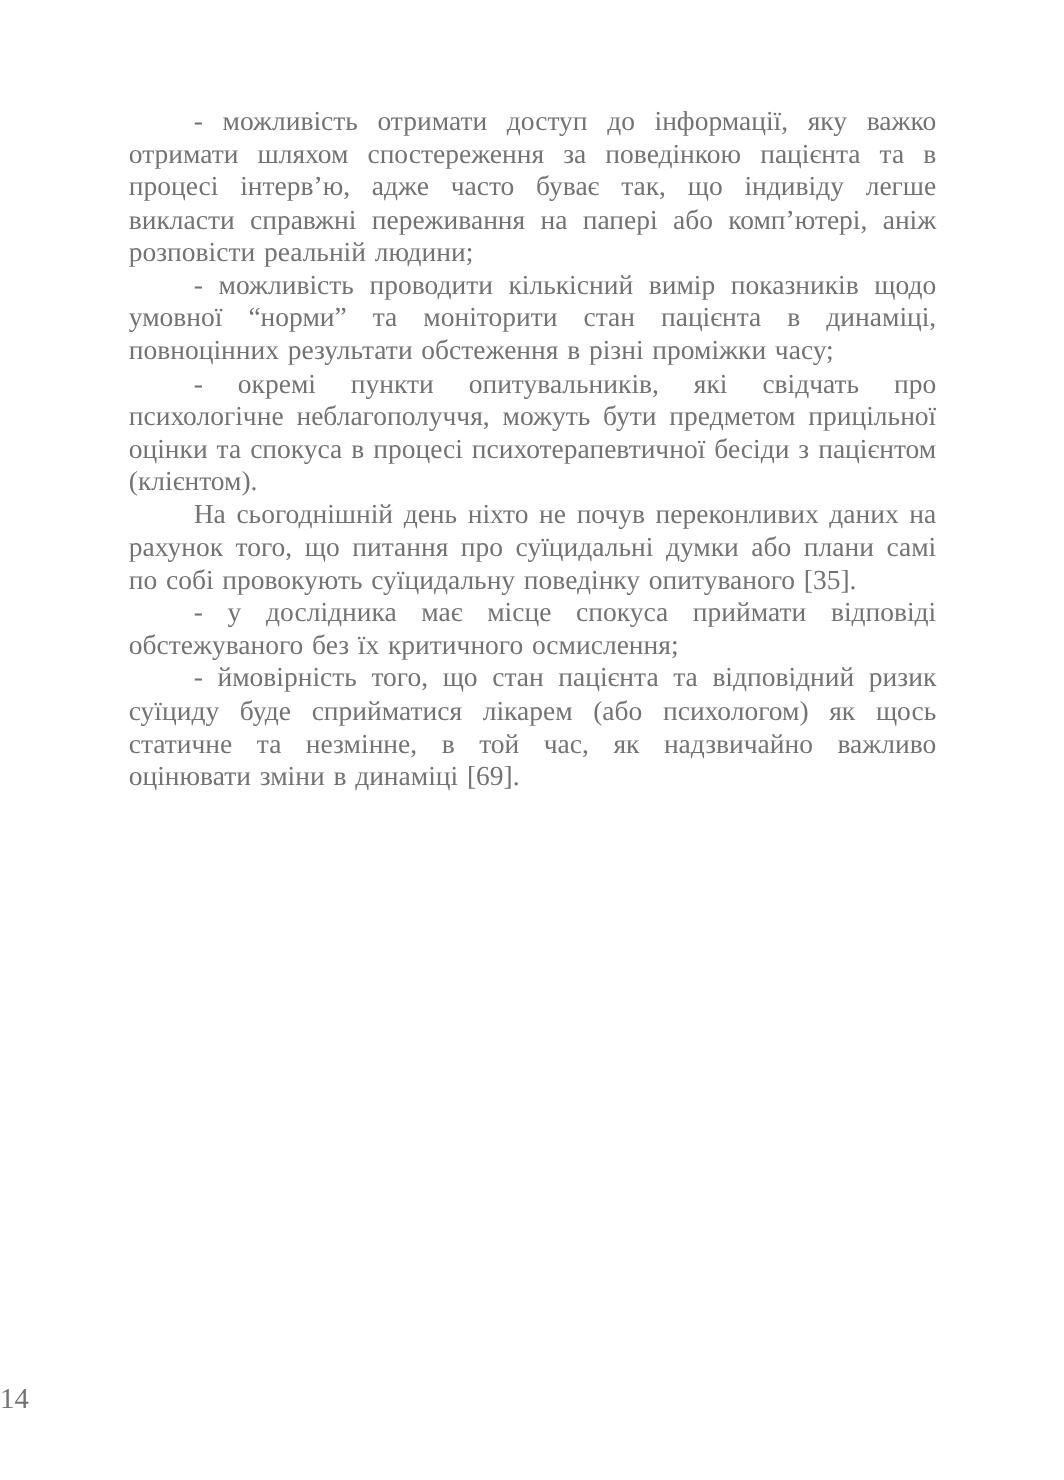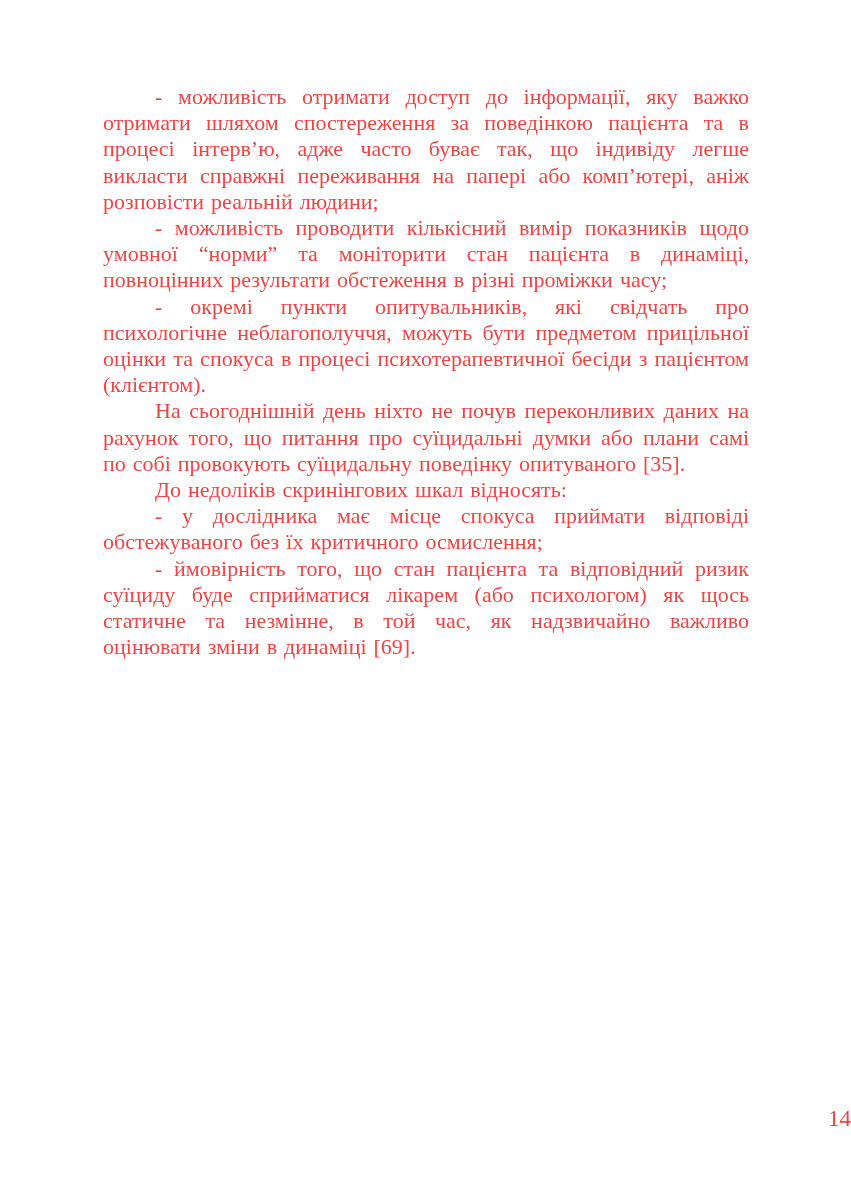--- a/index.html
+++ b/index.html
@@ -7,53 +7,52 @@
     padding: 0;
     background: #ffffff;
   }
   .page {
     position: relative;
     width: 851px;
     height: 1184px;
     background: #ffffff;
     overflow: hidden;
     font-family: "Liberation Serif", "DejaVu Serif", serif;
-    color: #ef4444;
+    color: #737373;
   }
   .text-block {
     position: absolute;
     left: 103px;
     top: 84px;
     width: 646px;
   }
   .para {
     margin: 0;
     font-size: 22px;
     line-height: 26.2px;
     text-align: justify;
     text-indent: 52px;
     word-spacing: 1.5px;
   }
   .page-number {
     position: absolute;
     left: 0;
     right: 0;
     top: 1106px;
-    text-align: right;
+    text-align: left;
     font-size: 23px;
     line-height: 26px;
   }
 </style>
 </head>
 <body>
 
 <div class="page">
   <div class="text-block">
     <p class="para">- можливість отримати доступ до інформації, яку важко отримати шляхом спостереження за поведінкою пацієнта та в процесі інтерв’ю, адже часто буває так, що індивіду легше викласти справжні переживання на папері або комп’ютері, аніж розповісти реальній людини;</p>
     <p class="para">- можливість проводити кількісний вимір показників щодо умовної “норми” та моніторити стан пацієнта в динаміці, повноцінних результати обстеження в різні проміжки часу;</p>
     <p class="para">- окремі пункти опитувальників, які свідчать про психологічне неблагополуччя, можуть бути предметом прицільної оцінки та спокуса в процесі психотерапевтичної бесіди з пацієнтом (клієнтом).</p>
     <p class="para">На сьогоднішній день ніхто не почув переконливих даних на рахунок того, що питання про суїцидальні думки або плани самі по собі провокують суїцидальну поведінку опитуваного [35].</p>
-    <p class="para">До недоліків скринінгових шкал відносять:</p>
     <p class="para">- у дослідника має місце спокуса приймати відповіді обстежуваного без їх критичного осмислення;</p>
     <p class="para">- ймовірність того, що стан пацієнта та відповідний ризик суїциду буде сприйматися лікарем (або психологом) як щось статичне та незмінне, в той час, як надзвичайно важливо оцінювати зміни в динаміці [69].</p>
   </div>
   <div class="page-number">14</div>
 </div>
 
 </body></html>

